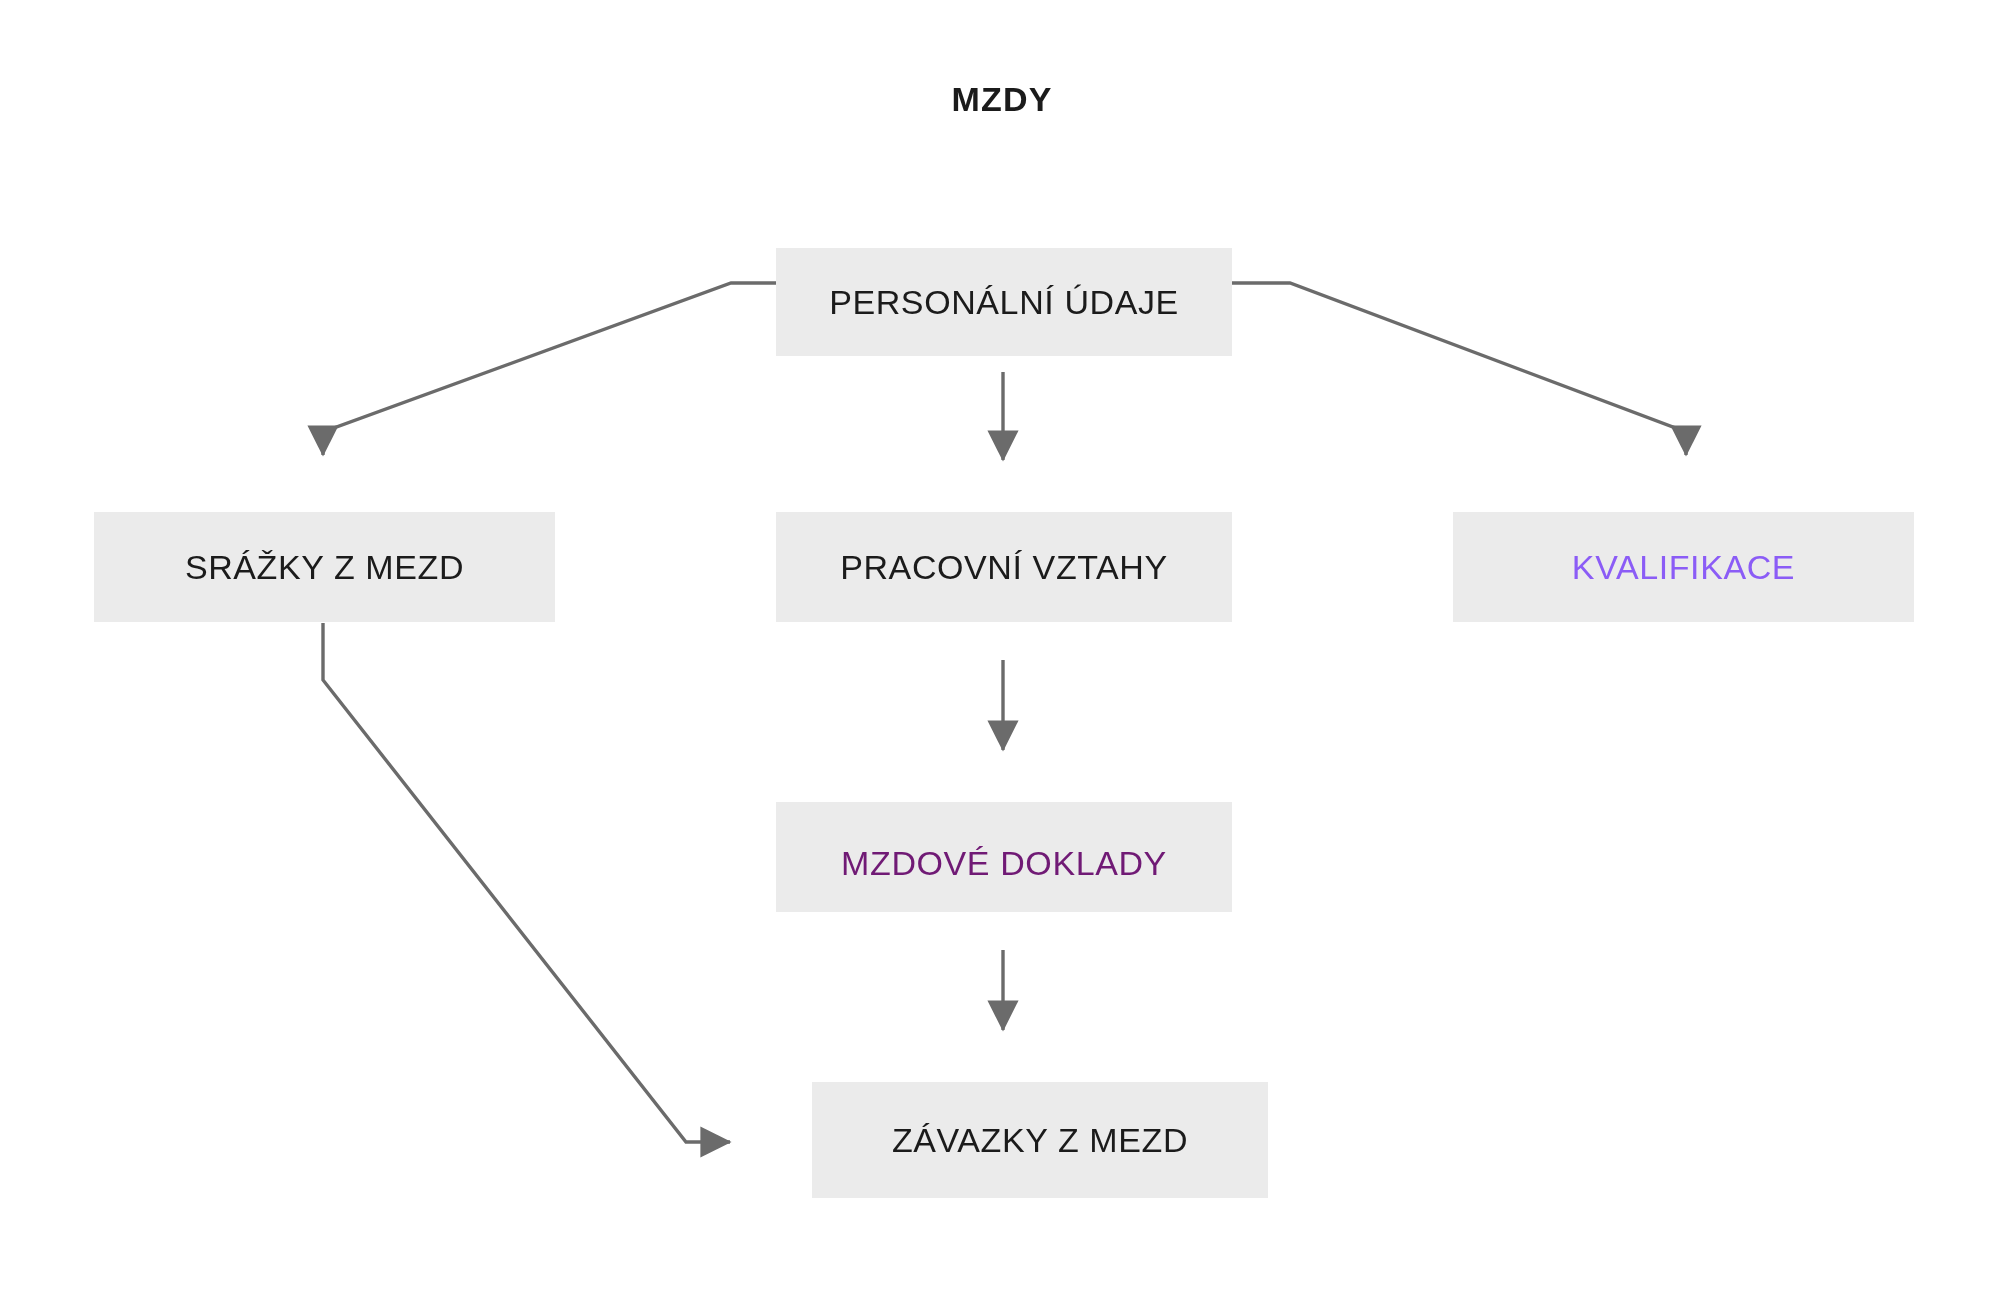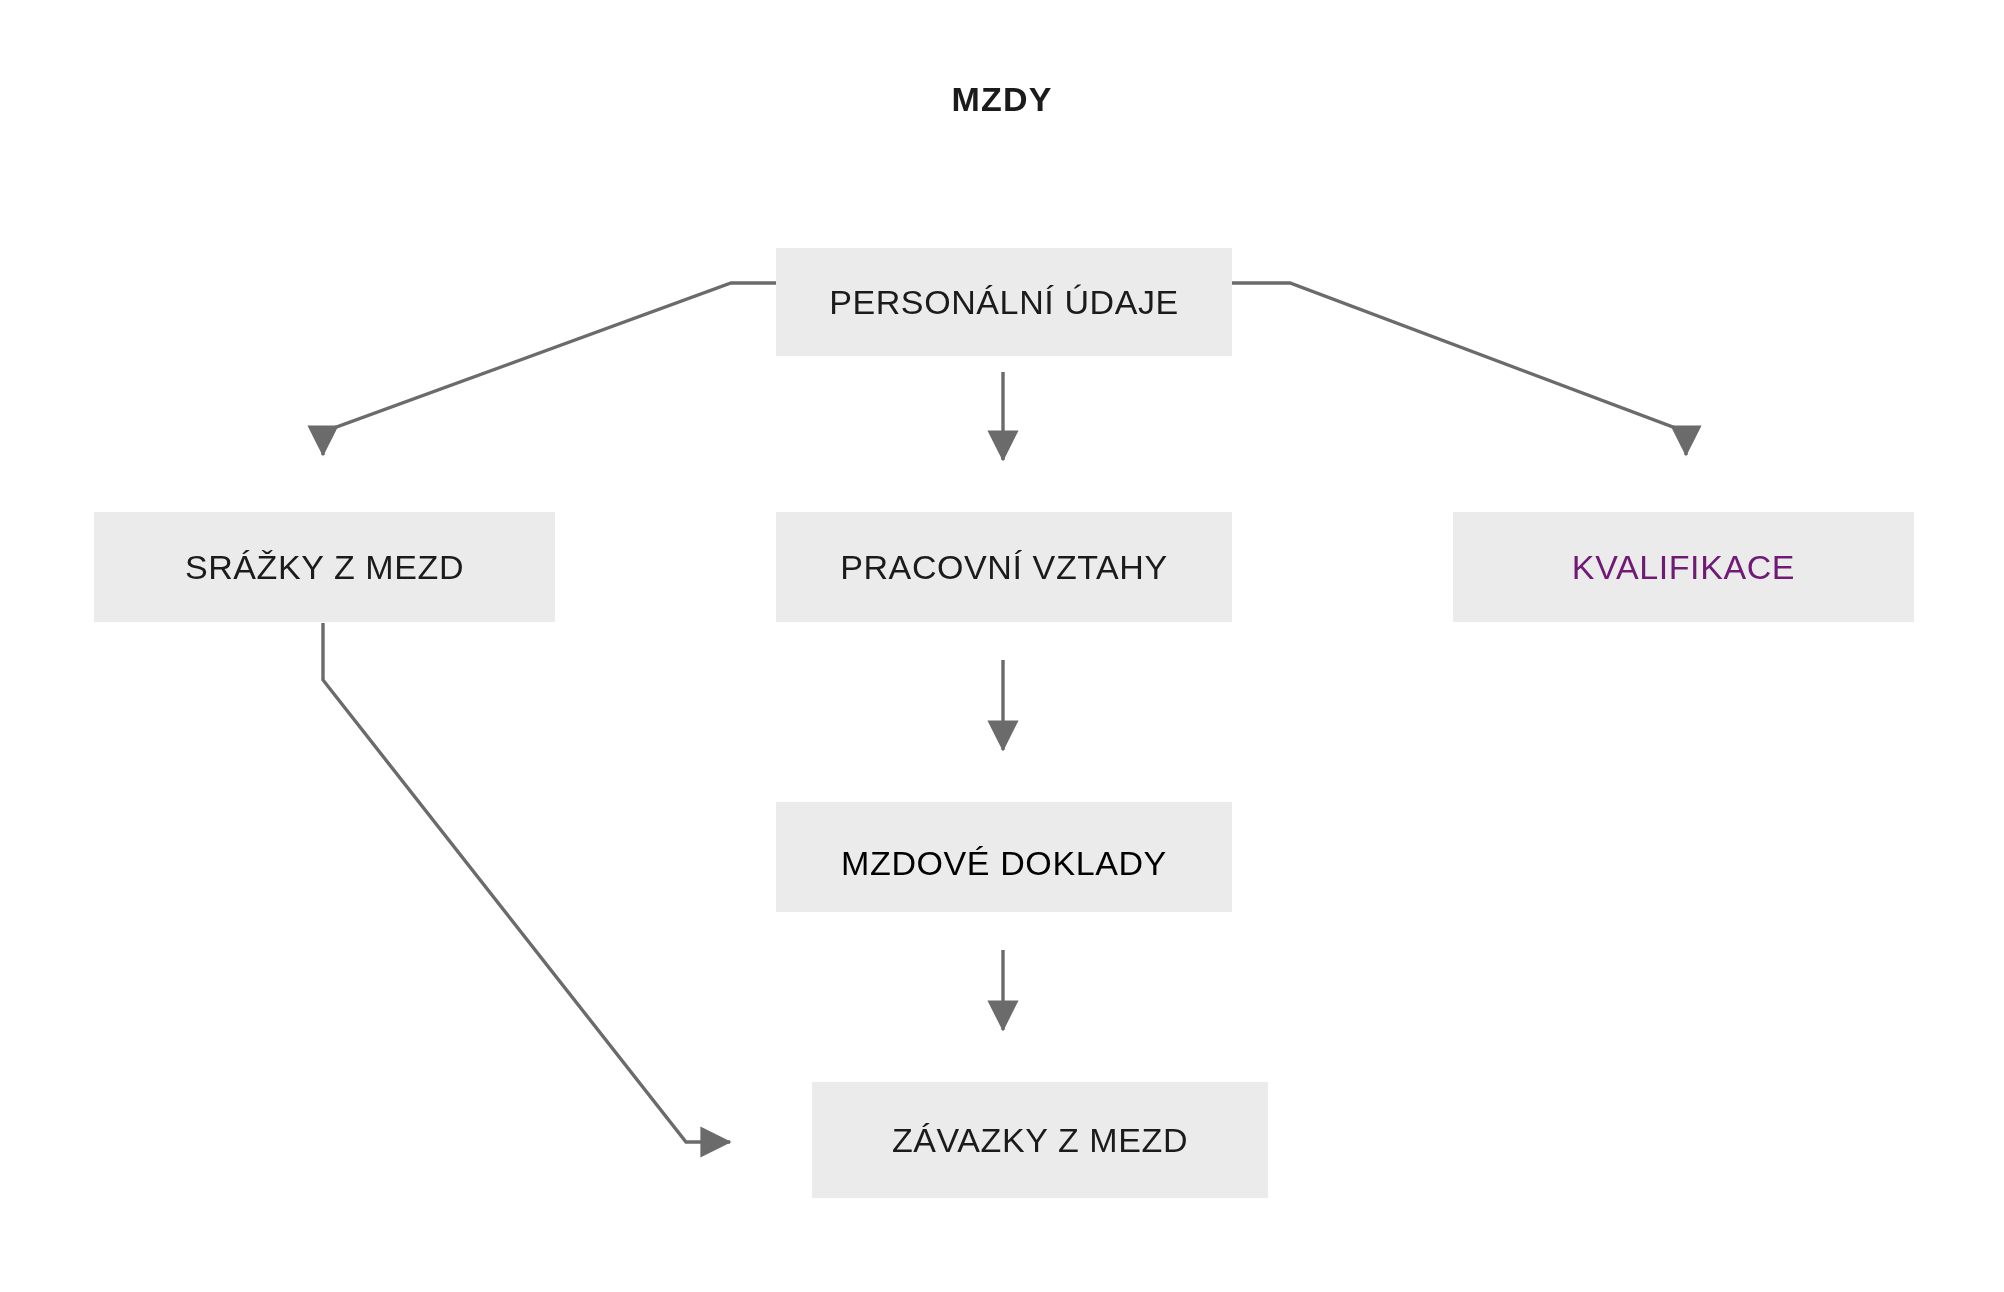--- a/index.html
+++ b/index.html
@@ -80,24 +80,24 @@
 
   <div class="node" style="left: 94px; top: 512px; width: 461px; height: 110px; background: rgb(235, 235, 235);">
     <span class="node-label" style="color: rgb(27, 27, 27);">SRÁŽKY Z MEZD</span>
   </div>
 
   <div class="node" style="left: 776px; top: 512px; width: 456px; height: 110px; background: rgb(235, 235, 235);">
     <span class="node-label" style="color: rgb(27, 27, 27);">PRACOVNÍ VZTAHY</span>
   </div>
 
   <div class="node" style="left: 1453px; top: 512px; width: 461px; height: 110px; background: rgb(235, 235, 235);">
-    <span class="node-label" style="color: #701a75;">KVALIFIKACE</span>
+    <span class="node-label" style="color: #8b5cf6;">KVALIFIKACE</span>
   </div>
 
   <div class="node" style="left: 776px; top: 802px; width: 456px; height: 110px; background: rgb(235, 235, 235);">
-    <span class="node-label" style="color: #000000; margin-top: 12px;">MZDOVÉ DOKLADY</span>
+    <span class="node-label" style="color: #701a75; margin-top: 12px;">MZDOVÉ DOKLADY</span>
   </div>
 
   <div class="node" style="left: 776px; top: 1082px; width: 456px; height: 116px; background: rgb(235, 235, 235); margin-left: 36px;">
     <span class="node-label" style="color: rgb(27, 27, 27);">ZÁVAZKY Z MEZD</span>
   </div>
 
 </div>
 
 </body></html>

